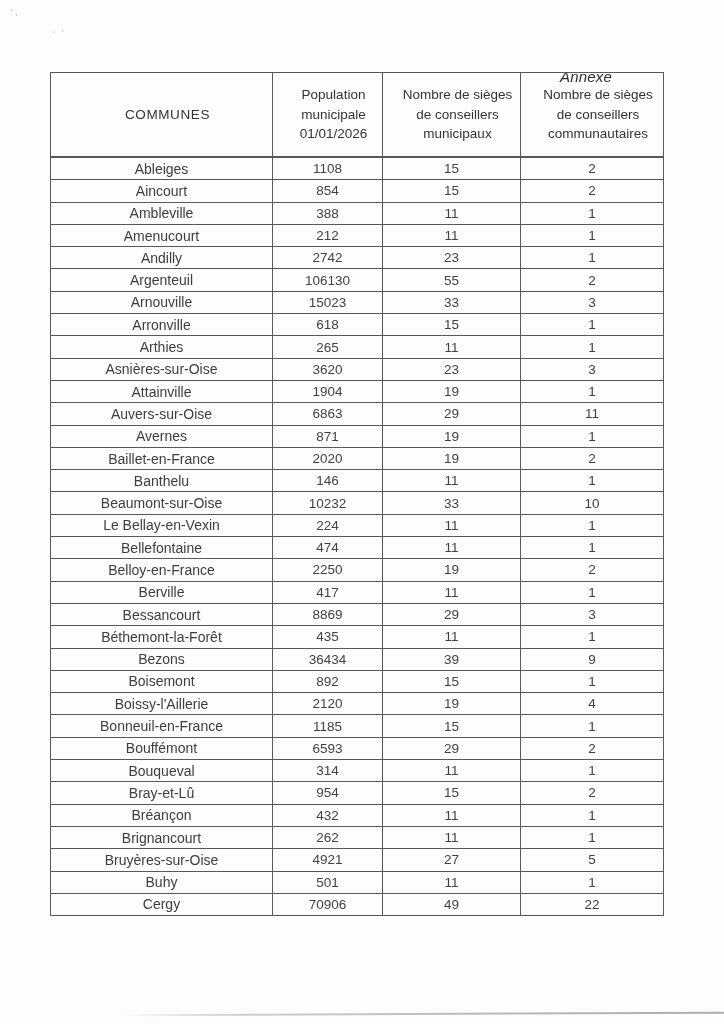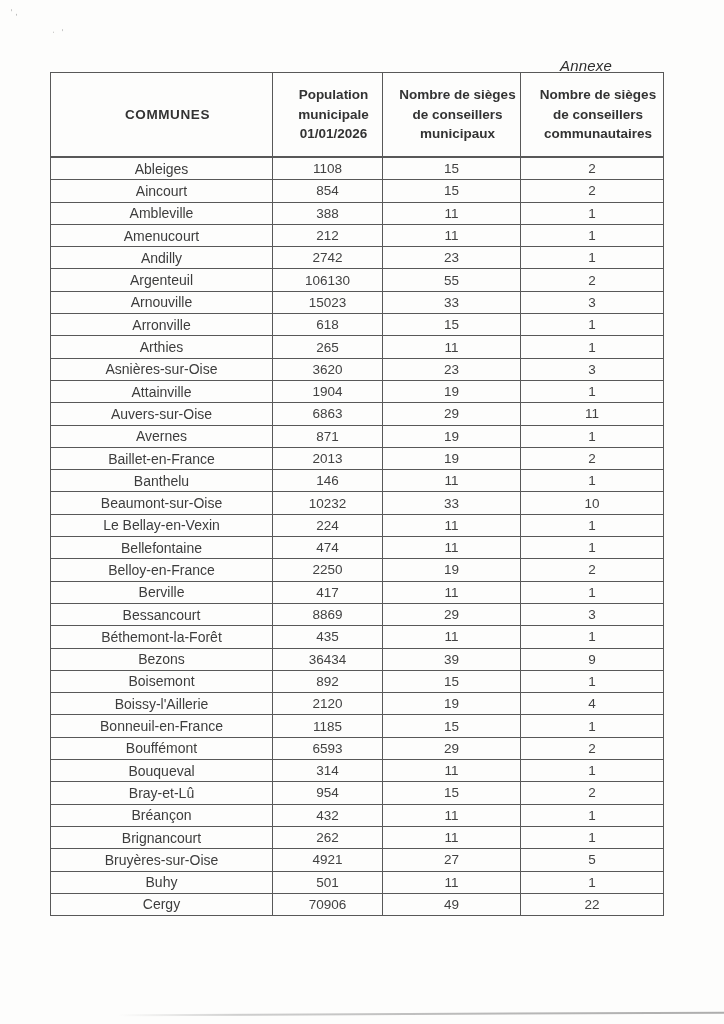--- a/index.html
+++ b/index.html
@@ -24,21 +24,21 @@
     letter-spacing: 2px;
     opacity: 0.75;
     user-select: none;
   }
   .pencil-mark.m1 { left: 11px; top: 7px; transform: rotate(-8deg); }
   .pencil-mark.m2 { left: 52px; top: 27px; transform: rotate(5deg); }
 
   
   .annexe {
     position: absolute;
-    top: 57px;
+    top: 68px;
     left: 560px;
     font-size: 15px;
     font-style: italic;
     font-weight: 500;
     color: #2e2e2e;
     letter-spacing: 0.2px;
   }
 
   
   .table-wrap {
@@ -63,21 +63,21 @@
     border: 1px solid #585858;
     text-align: center;
     vertical-align: middle;
     padding: 0 4px;
     overflow: hidden;
     white-space: nowrap;
   }
   table.communes thead th {
     height: 83px;
     font-size: 13.5px;
-    font-weight: 700;
+    font-weight: 400;
     color: #333333;
     line-height: 1.45;
     white-space: normal;
     border-bottom-width: 2px;
     padding-left: 16px;
   }
   table.communes thead th.commune-head {
     font-size: 13.5px;
     letter-spacing: 0.6px;
     margin-left: 16px;
@@ -202,21 +202,21 @@
     <td class="num">11</td>
   </tr>
         <tr>
     <td>Avernes</td>
     <td class="num">871</td>
     <td class="num">19</td>
     <td class="num">1</td>
   </tr>
         <tr>
     <td>Baillet-en-France</td>
-    <td class="num">2013</td>
+    <td class="num">2020</td>
     <td class="num">19</td>
     <td class="num">2</td>
   </tr>
         <tr>
     <td>Banthelu</td>
     <td class="num">146</td>
     <td class="num">11</td>
     <td class="num">1</td>
   </tr>
         <tr>

